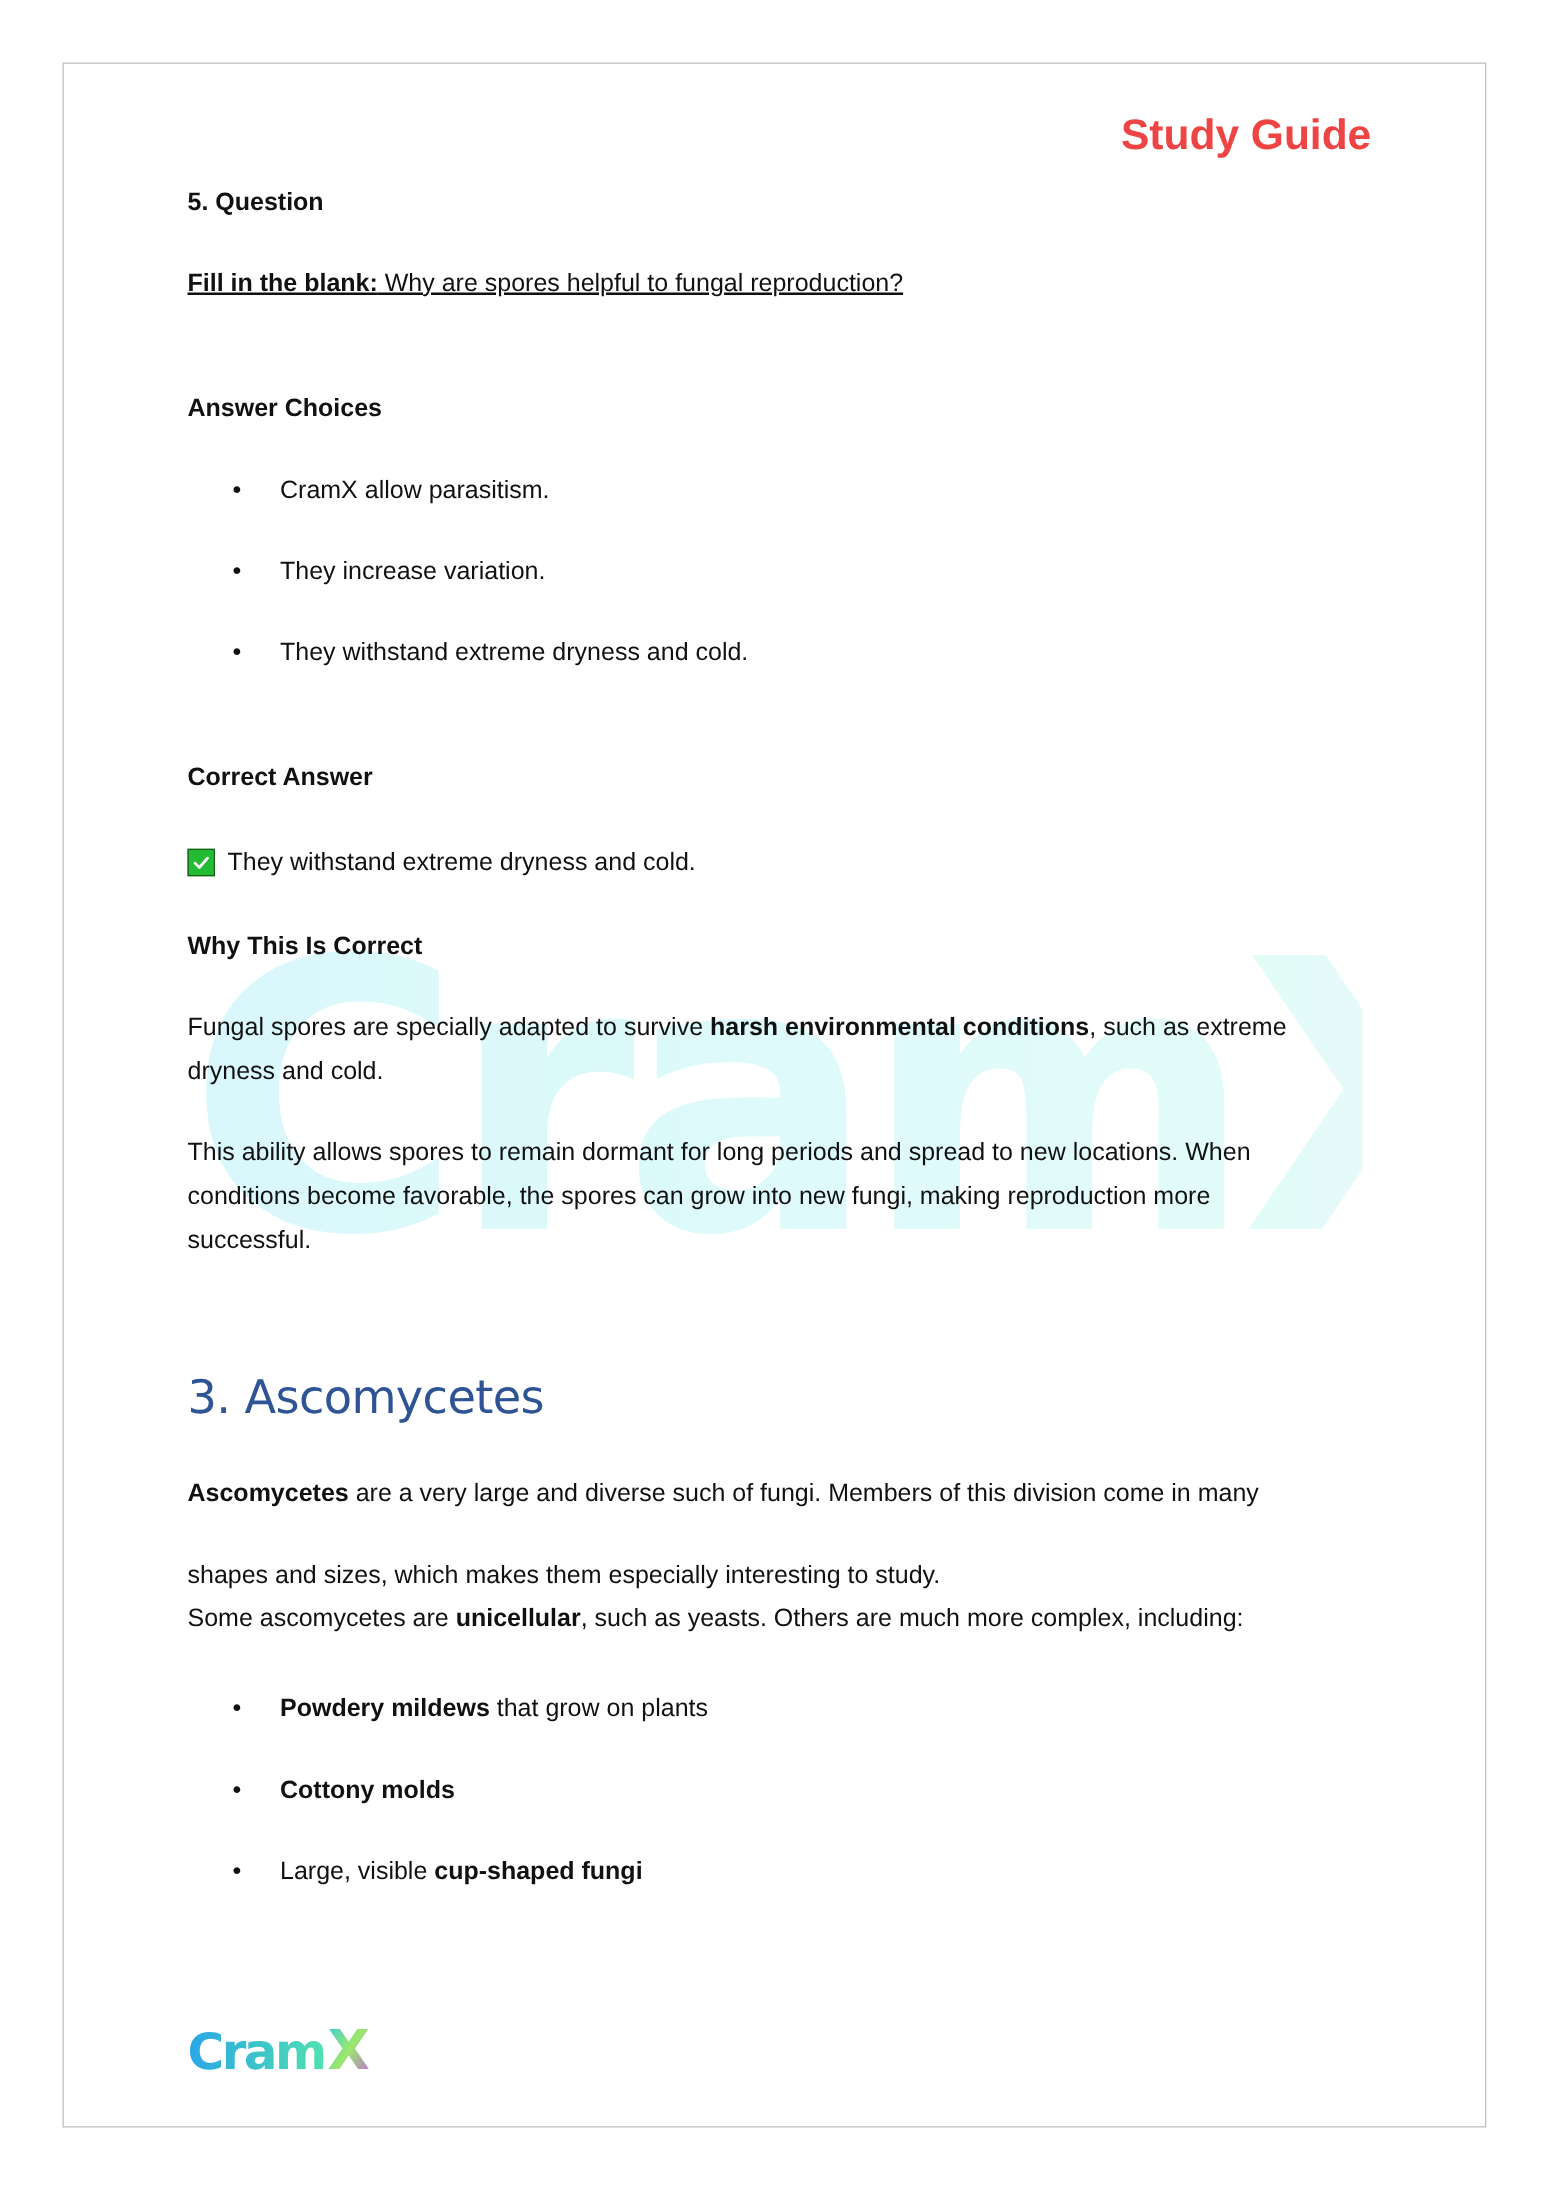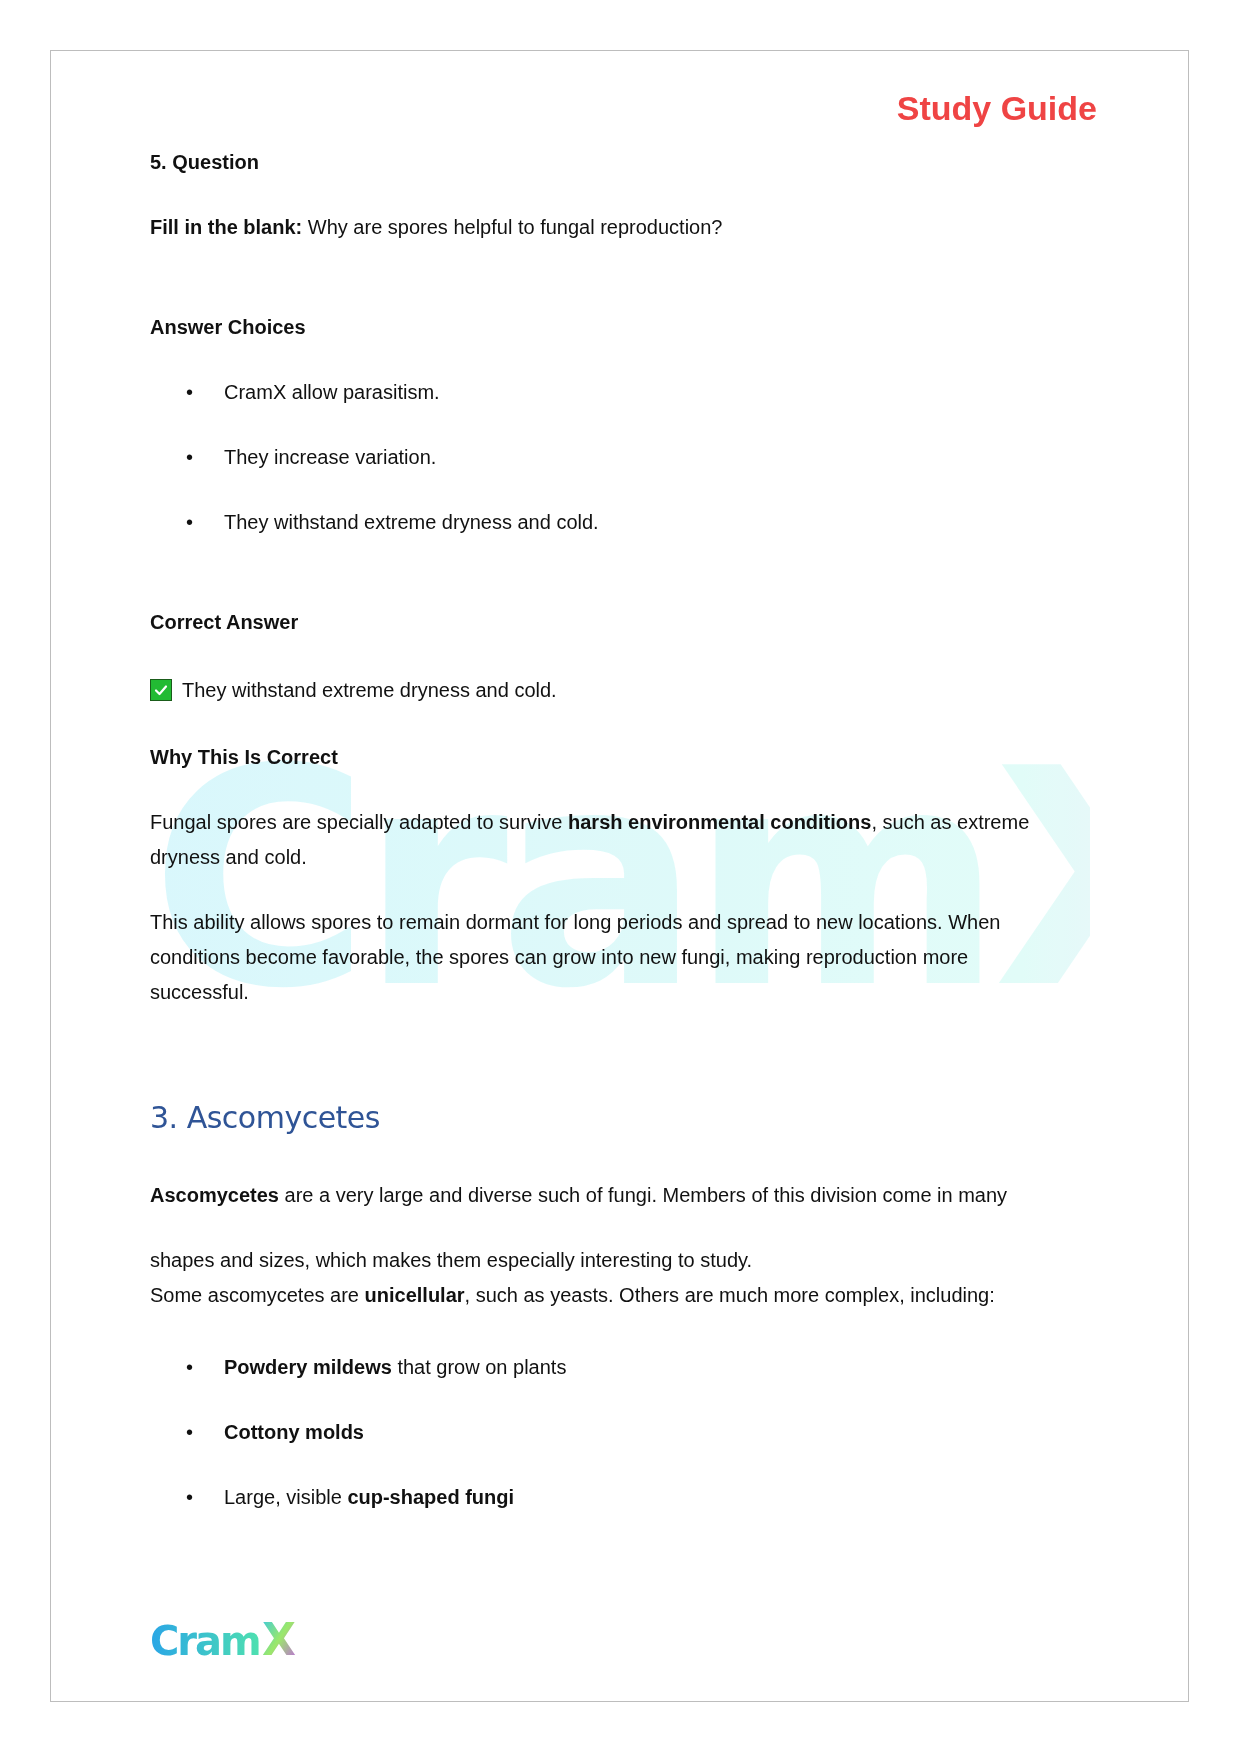--- a/index.html
+++ b/index.html
@@ -6,21 +6,21 @@
   body { width: 1241px; height: 1754px; position: relative; overflow: hidden;
          font-family: "Liberation Sans", sans-serif; color: #111; }
   .page-frame { position: absolute; left: 50px; top: 50px; width: 1139px; height: 1652px;
                 border: 1px solid #bdbdbd; box-sizing: border-box; }
   .abs { position: absolute; white-space: nowrap; }
   .title { right: 144px; top: 88px; font-size: 34px; font-weight: bold; line-height: 40px; color: #ef4444; }
   .t { left: 150px; font-size: 20px; line-height: 24px; }
   .b { font-weight: bold; }
   .bullet { position: absolute; left: 186px; font-size: 20px; line-height: 24px; }
   .bullet-text { position: absolute; left: 224px; font-size: 20px; line-height: 24px; white-space: nowrap; }
-  .h2 { left: 150px; top: 1100px; font-size: 30px; line-height: 36px; color: #2f5496;
+  .h2 { left: 150px; top: 1100px; font-size: 37px; line-height: 36px; color: #2f5496;
         font-family: "DejaVu Sans", sans-serif; letter-spacing: -0.5px; }
   .check-box { position: absolute; left: 150px; top: 679px; width: 22px; height: 22px;
                background: #22bb33; border: 1.5px solid #1a5c1a; box-sizing: border-box; }
   .check-box svg { position: absolute; left: 2px; top: 2px; }
   .watermark { position: absolute; left: 150px; top: 755px; width: 940px; height: 240px;
                pointer-events: none; z-index: 0; }
   .content { position: relative; z-index: 1; }
   .logo { position: absolute; left: 150px; top: 1610px; width: 150px; height: 55px; }
 </style>
 </head>
@@ -38,21 +38,21 @@
     </linearGradient>
   </defs>
   <text x="0" y="228" font-family="DejaVu Sans, sans-serif" font-weight="bold" font-size="300" fill="url(#wmg)" opacity="0.75" letter-spacing="-10">CramX.ai</text>
 </svg>
 
 <div class="content">
   <div class="abs title">Study Guide</div>
 
   <div class="abs t b" style="top:150px;">5. Question</div>
 
-  <div class="abs t" style="top:215px;">
+  <div class="abs t" style="top:215px;text-decoration:underline;">
     <span class="b">Fill in the blank:</span><span> Why are spores helpful to fungal reproduction?</span>
   </div>
 
   <div class="abs t b" style="top:315px;">Answer Choices</div>
 
   <div>
     <div>
       <span class="bullet" style="top:380px;">•</span>
       <span class="bullet-text" style="top:380px;">CramX allow parasitism.</span>
     </div>

